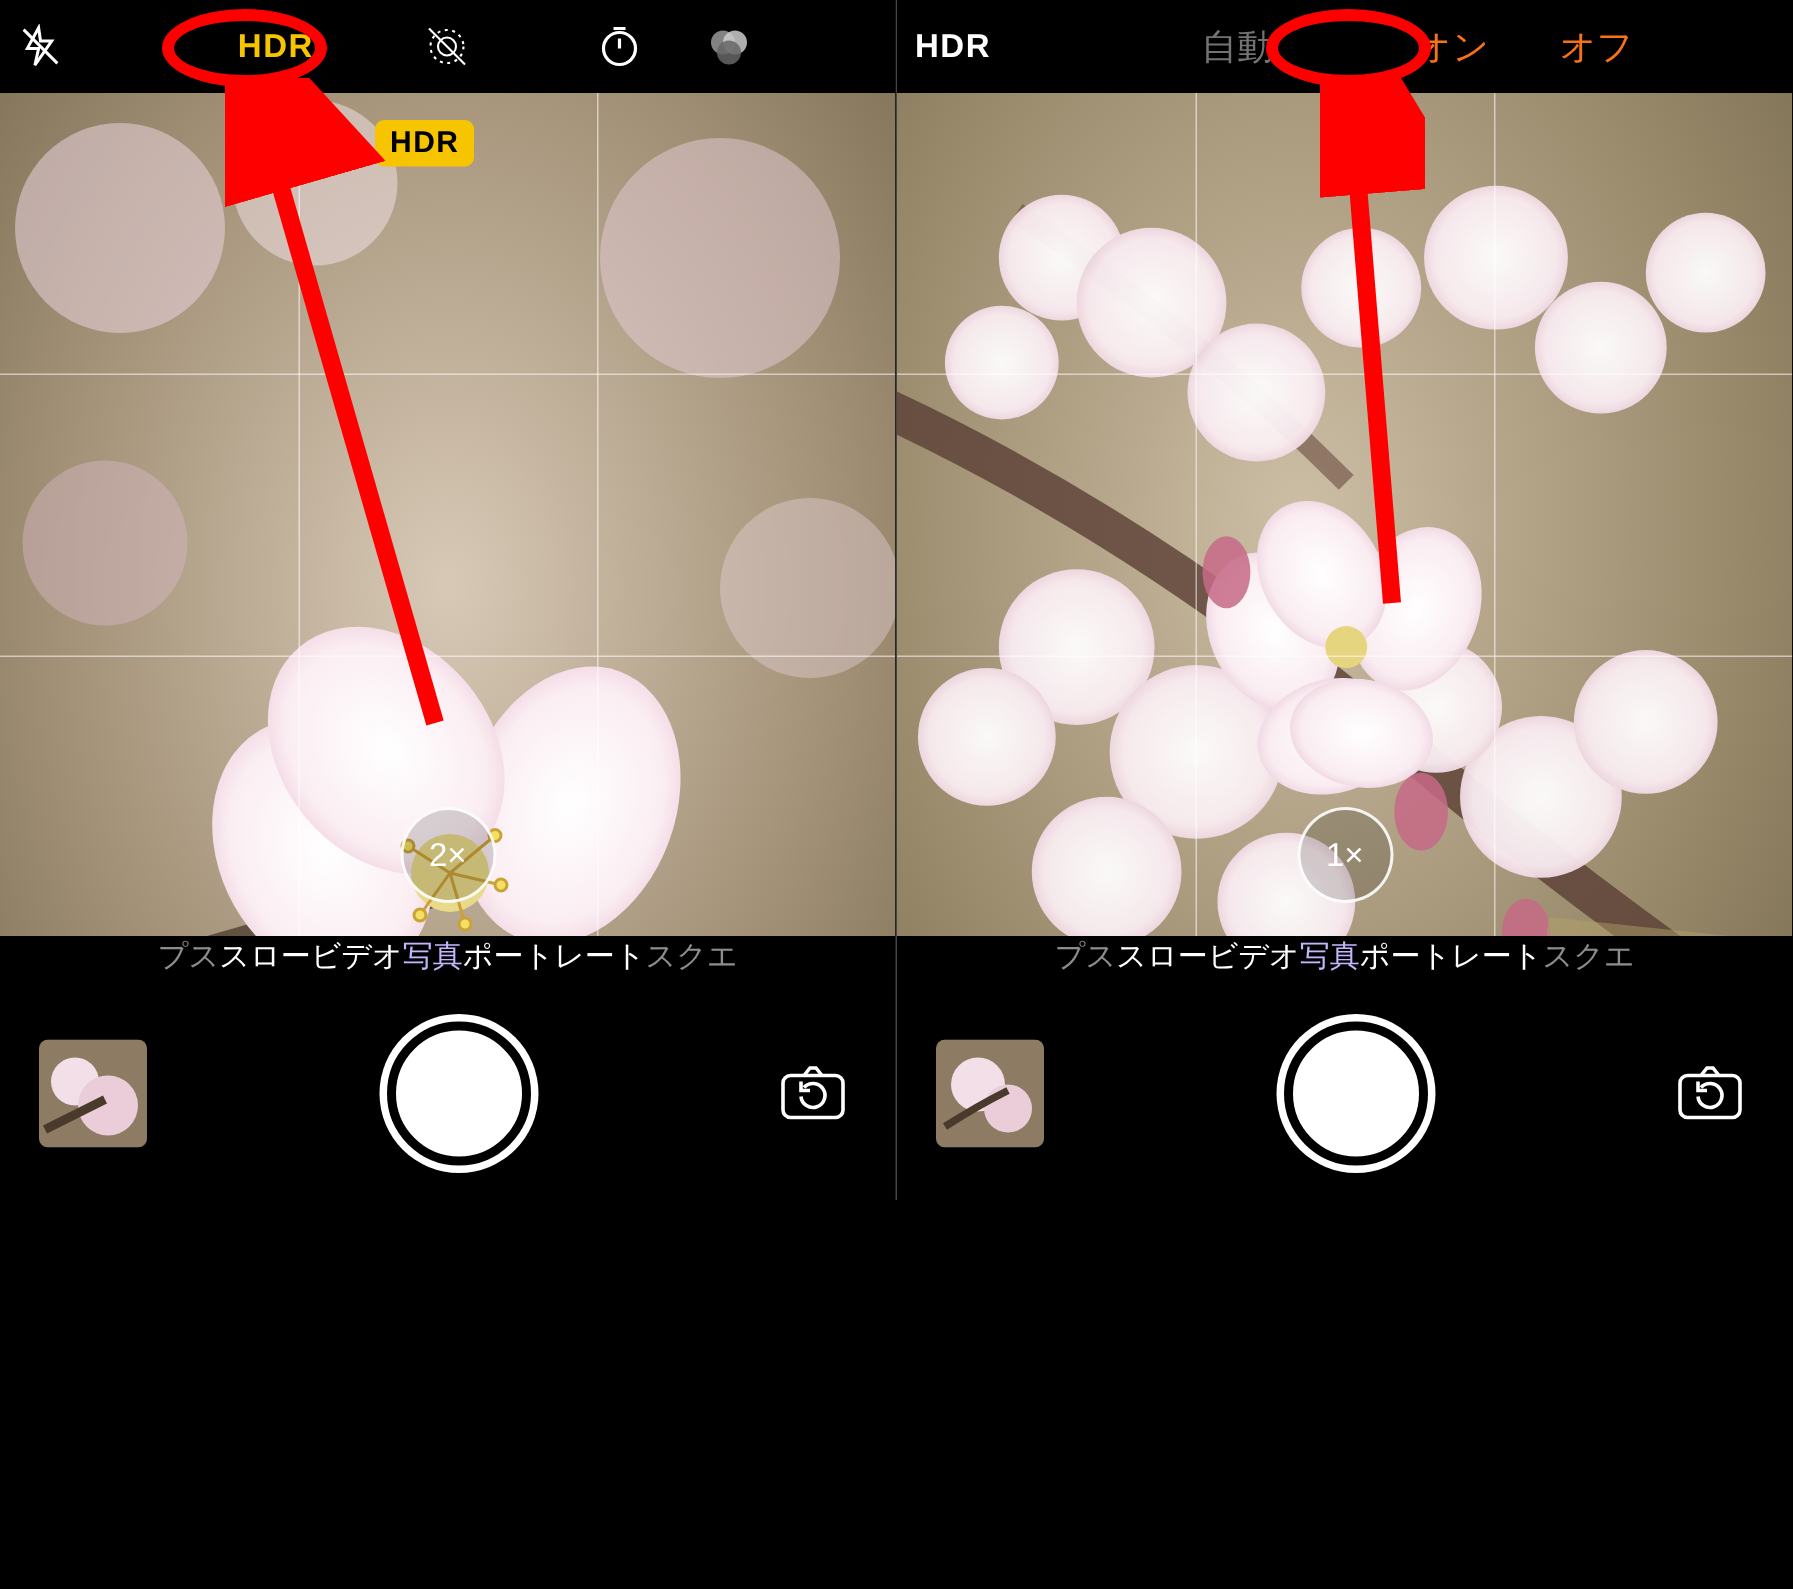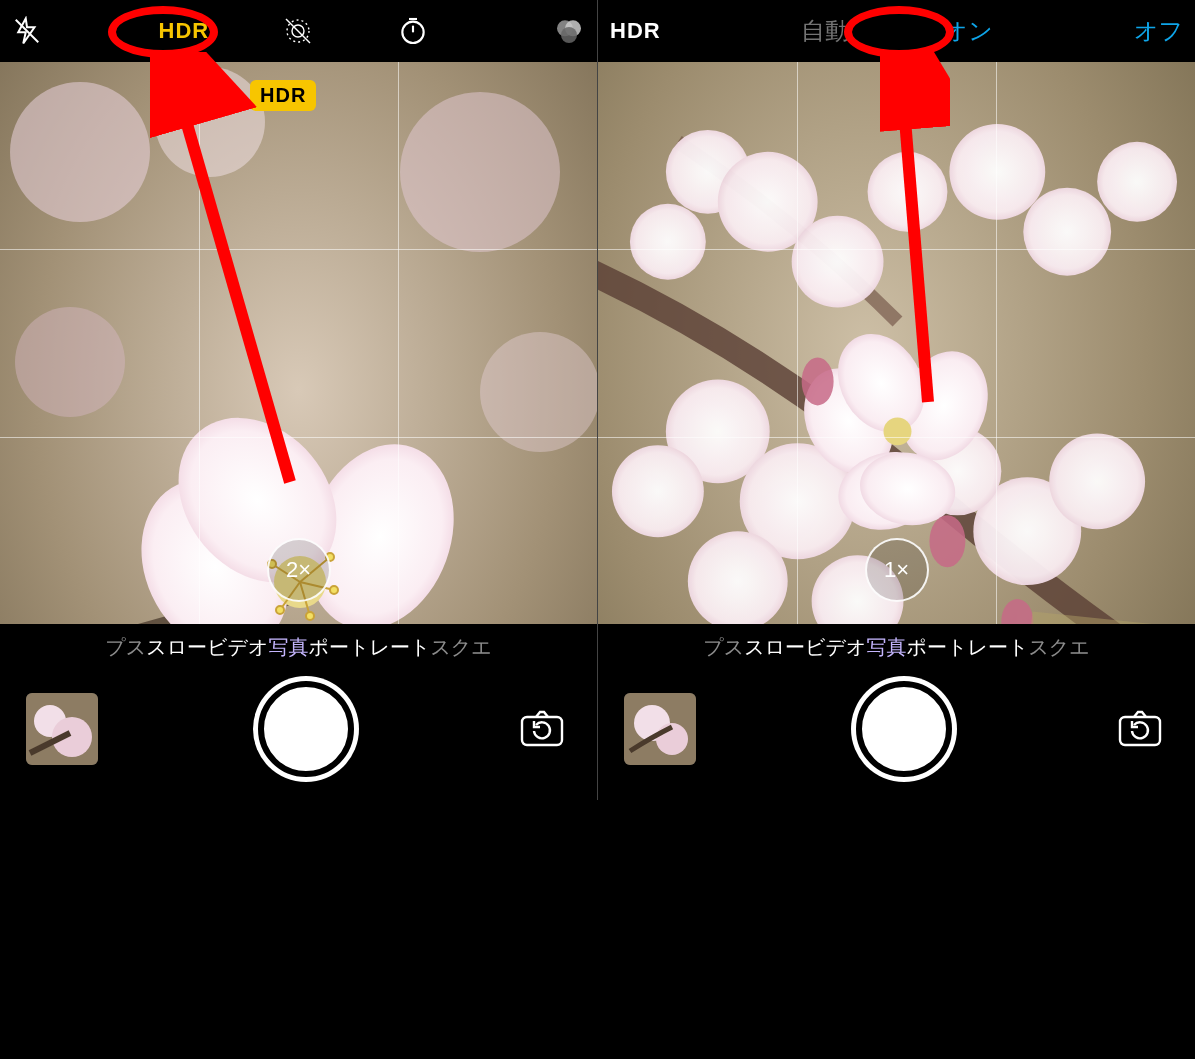--- a/index.html
+++ b/index.html
@@ -31,32 +31,32 @@
     position: relative;
     z-index: 5;
   }
   .topbar .slot {
     flex: 1;
     display: flex;
     justify-content: center;
     align-items: center;
   }
   .topbar .slot:first-child { justify-content: flex-start; }
-  .topbar .slot:last-child  { justify-content: flex-end; }
+  .topbar .slot:last-child  { justify-content: flex-start; }
 
   .hdr-label {
     font-weight: 700;
     font-size: 22px;
     letter-spacing: 1px;
     color: #f7c500;
   }
   .hdr-label.white { color: #fff; }
   .opt-label {
     font-size: 24px;
-    color: #0ea5e9;
+    color: #f97316;
     font-weight: 400;
   }
   .opt-label.active { color: #737373; }
 
   .viewfinder {
     flex: 1;
     position: relative;
     overflow: hidden;
   }
   .photo-bg {
@@ -99,21 +99,21 @@
     justify-content: center;
     color: #fff;
     font-size: 22px;
     font-weight: 500;
     background: rgba(0,0,0,0.15);
   }
 
   .modebar {
     height: 46px;
     display: flex;
-    align-items: center;
+    align-items: flex-start;
     justify-content: center;
     background: #000;
     color: #fff;
     font-size: 20px;
     overflow: hidden;
     padding: 0 1px;
   }
   .modebar .mode { white-space: nowrap; color: #fff; }
   .modebar .mode.active { color: #c4b5fd; }
   .modebar .mode.edge { opacity: 0.55; }

